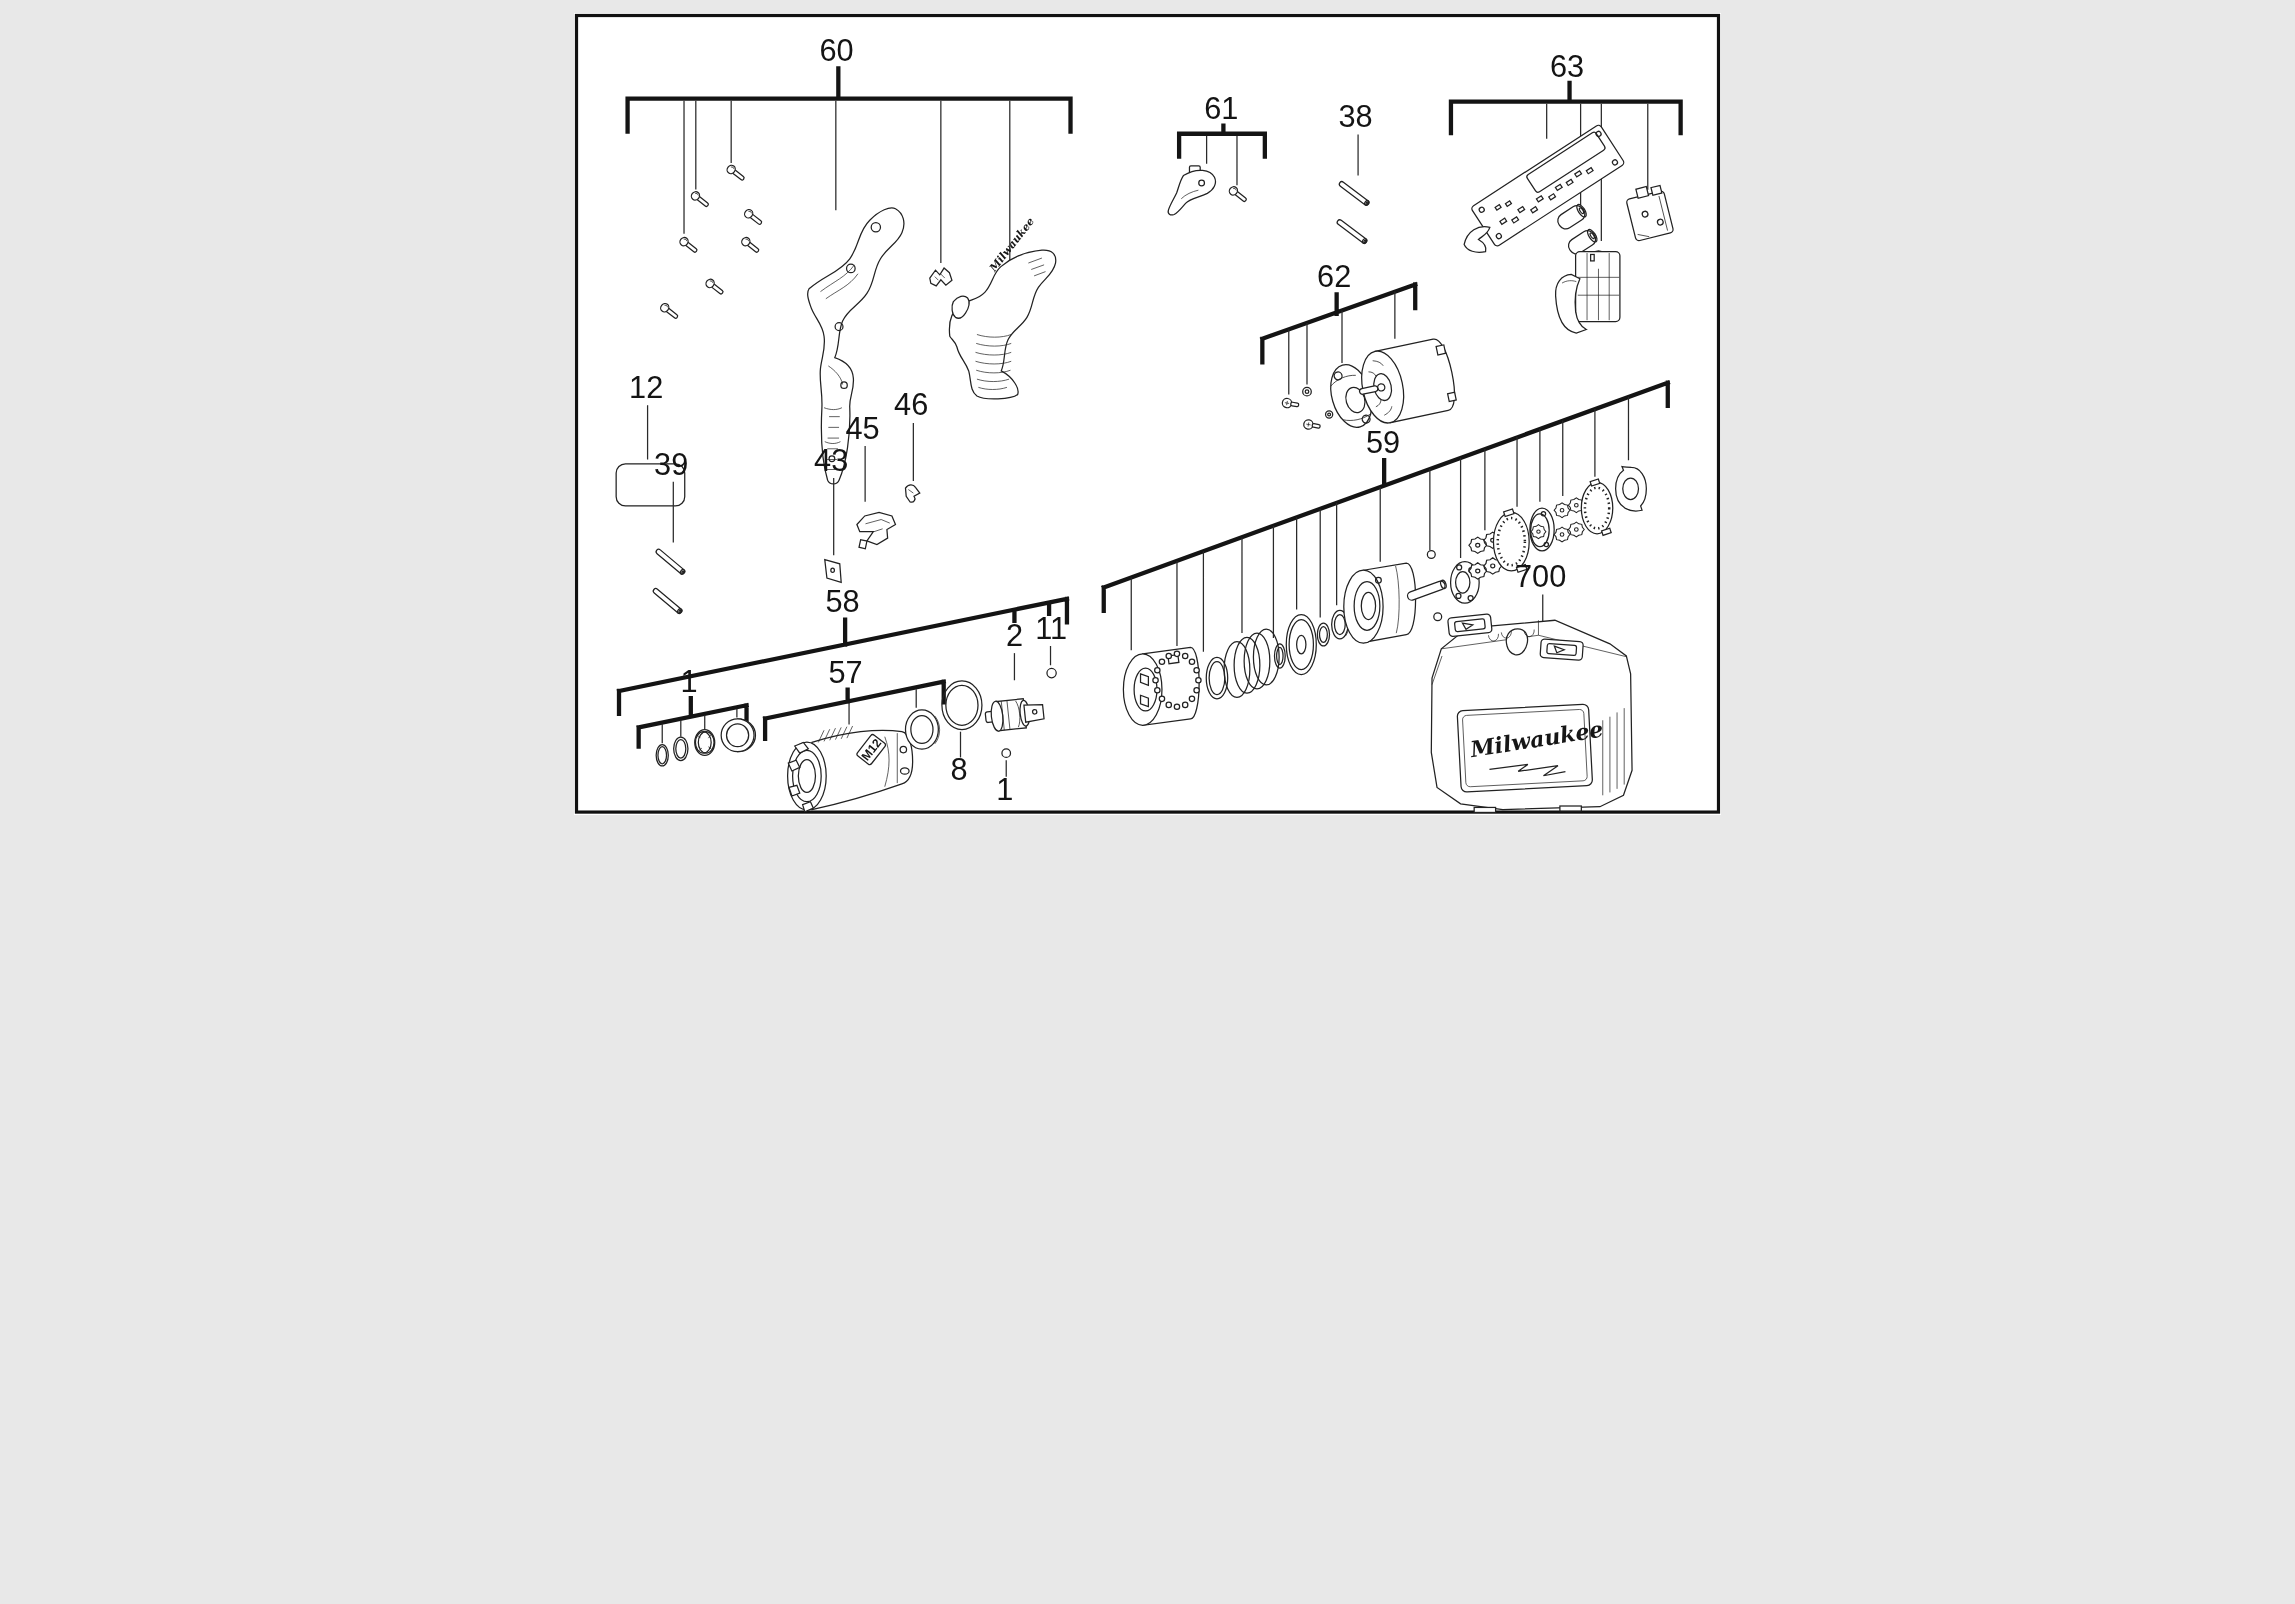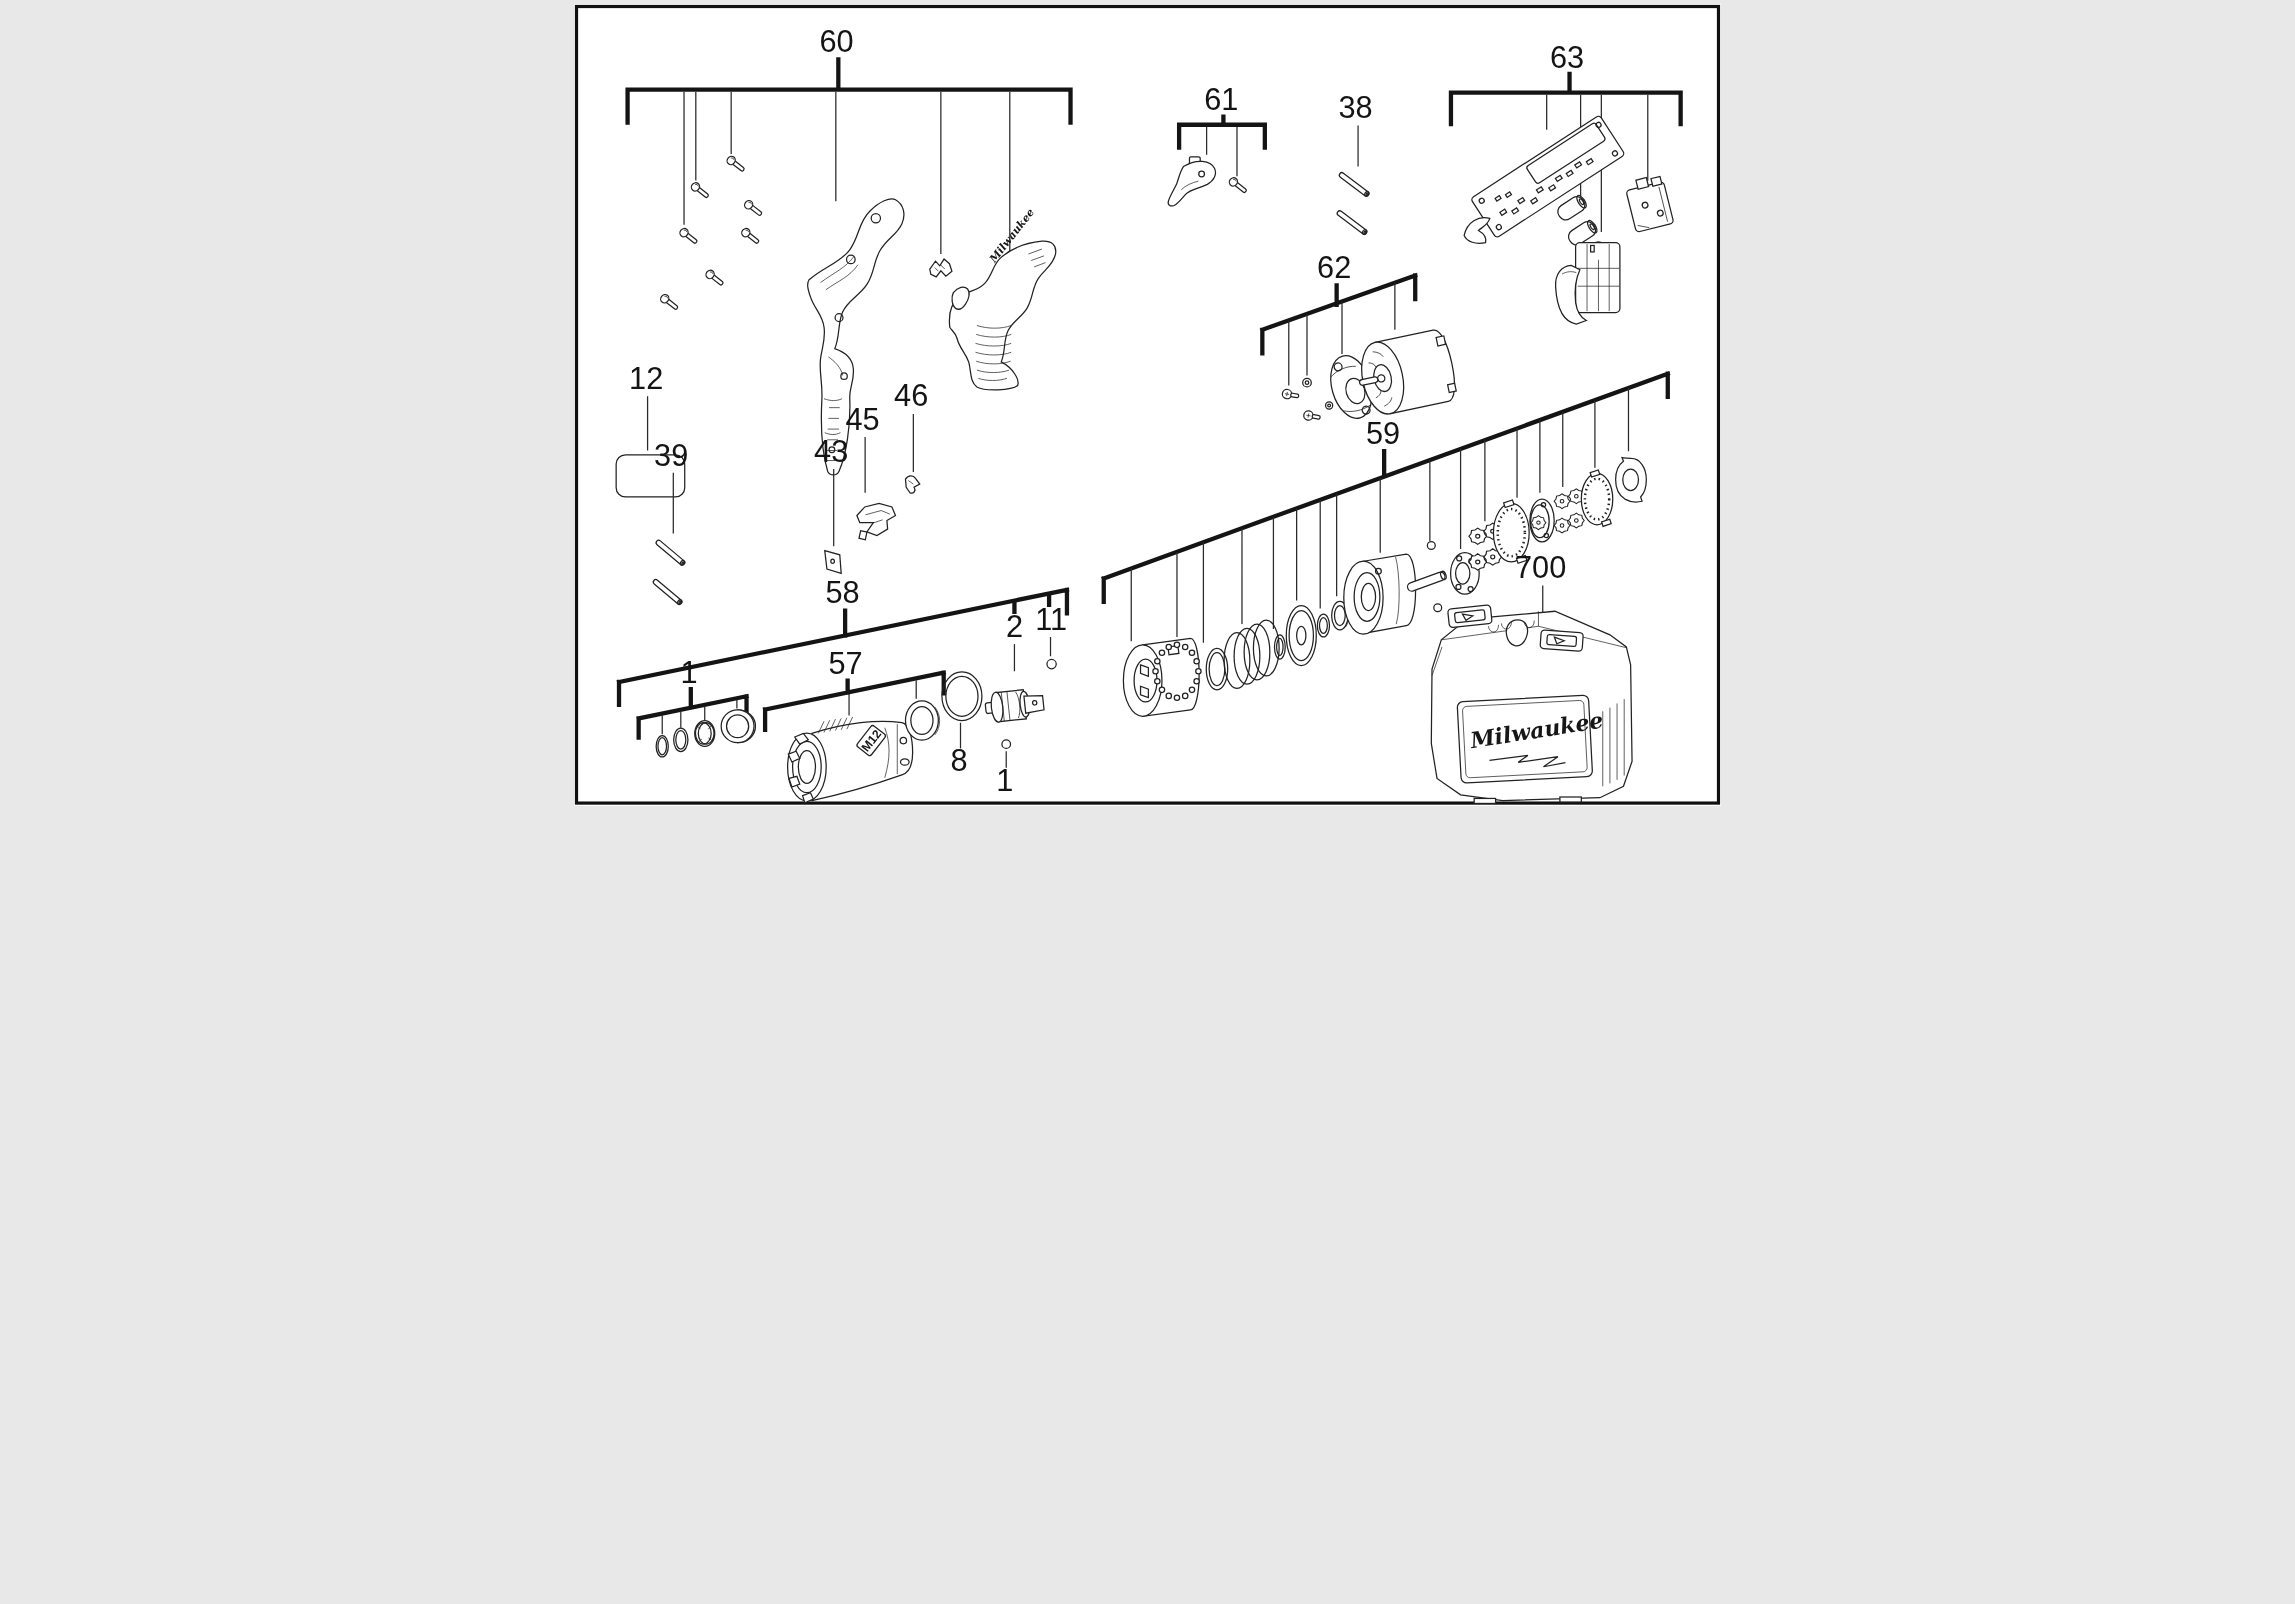--- a/index.html
+++ b/index.html
@@ -1,16 +1,16 @@
 <!DOCTYPE html>
 <html style="font-size:11.4px"><head>
 <meta charset="utf-8">
 <style>
   html,body{margin:0;padding:0;background:#e8e8e8;}
-  .stage{width:100%;max-width:1147px;margin:4px auto;background:#fff;}
+  .stage{width:100%;max-width:1147px;margin:13px auto;background:#fff;}
   svg{display:block;width:100%;height:auto;background:#fff;}
   .lbl{font-family:"Liberation Sans",sans-serif;font-size:86px;fill:#141414;text-anchor:middle;}
   .bk{stroke:#141414;stroke-width:12;fill:none;stroke-linecap:square;}
   .ld{stroke:#2a2a2a;stroke-width:3.5;fill:none;}
   .pt{stroke:#222;stroke-width:3.5;fill:#fff;}
   .po{stroke:#222;stroke-width:3.5;fill:none;}
   .pf{stroke:#222;stroke-width:3.5;fill:#fff;}
   .thin{stroke:#222;stroke-width:2;fill:none;}
   .teeth{stroke:#222;stroke-width:7;fill:none;stroke-dasharray:4 9;}
   .logo{font-family:"DejaVu Serif",serif;font-style:italic;font-weight:bold;fill:#161616;}

